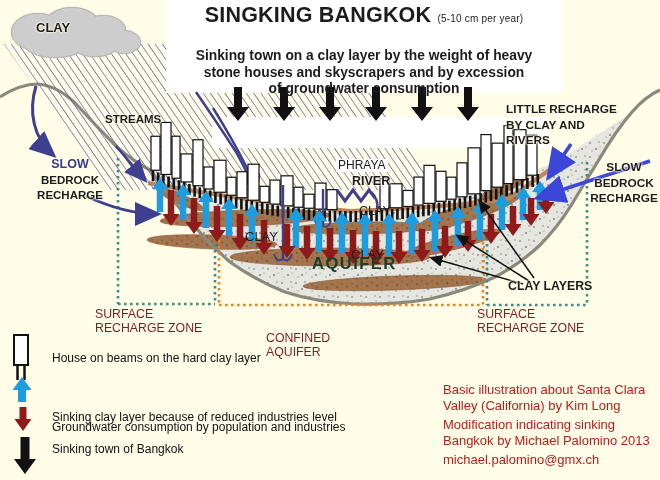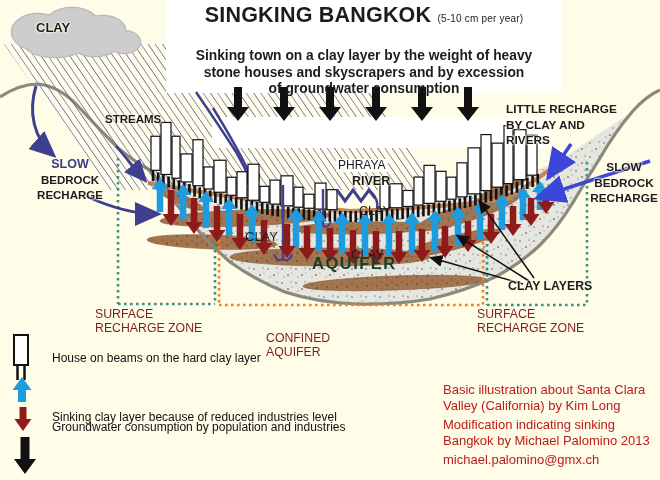--- a/index.html
+++ b/index.html
@@ -358,19 +358,20 @@
     <div>AQUIFER</div>
   </div>
   <div class="zone-lbl" style="left:477px;top:307px;">
     <div>SURFACE</div>
     <div>RECHARGE ZONE</div>
   </div>
 
   <div class="legend-text" style="top:351px;">House on beams on the hard clay layer</div>
   <div class="legend-text" style="top:384px;margin-top:36px;">Groundwater consumption by population and industries</div>
   <div class="legend-text" style="top:410px;">Sinking clay layer because of reduced industries level</div>
+  <div class="legend-text" style="top:442px;">Sinking town of Bangkok</div>
 
   <div class="credits">
     <div>Basic illustration about Santa Clara Valley (California) by Kim Long</div>
     <div>Modification indicating sinking Bangkok by Michael Palomino 2013</div>
     <div>michael.palomino@gmx.ch</div>
   </div>
 </div>
 
 </body></html>

